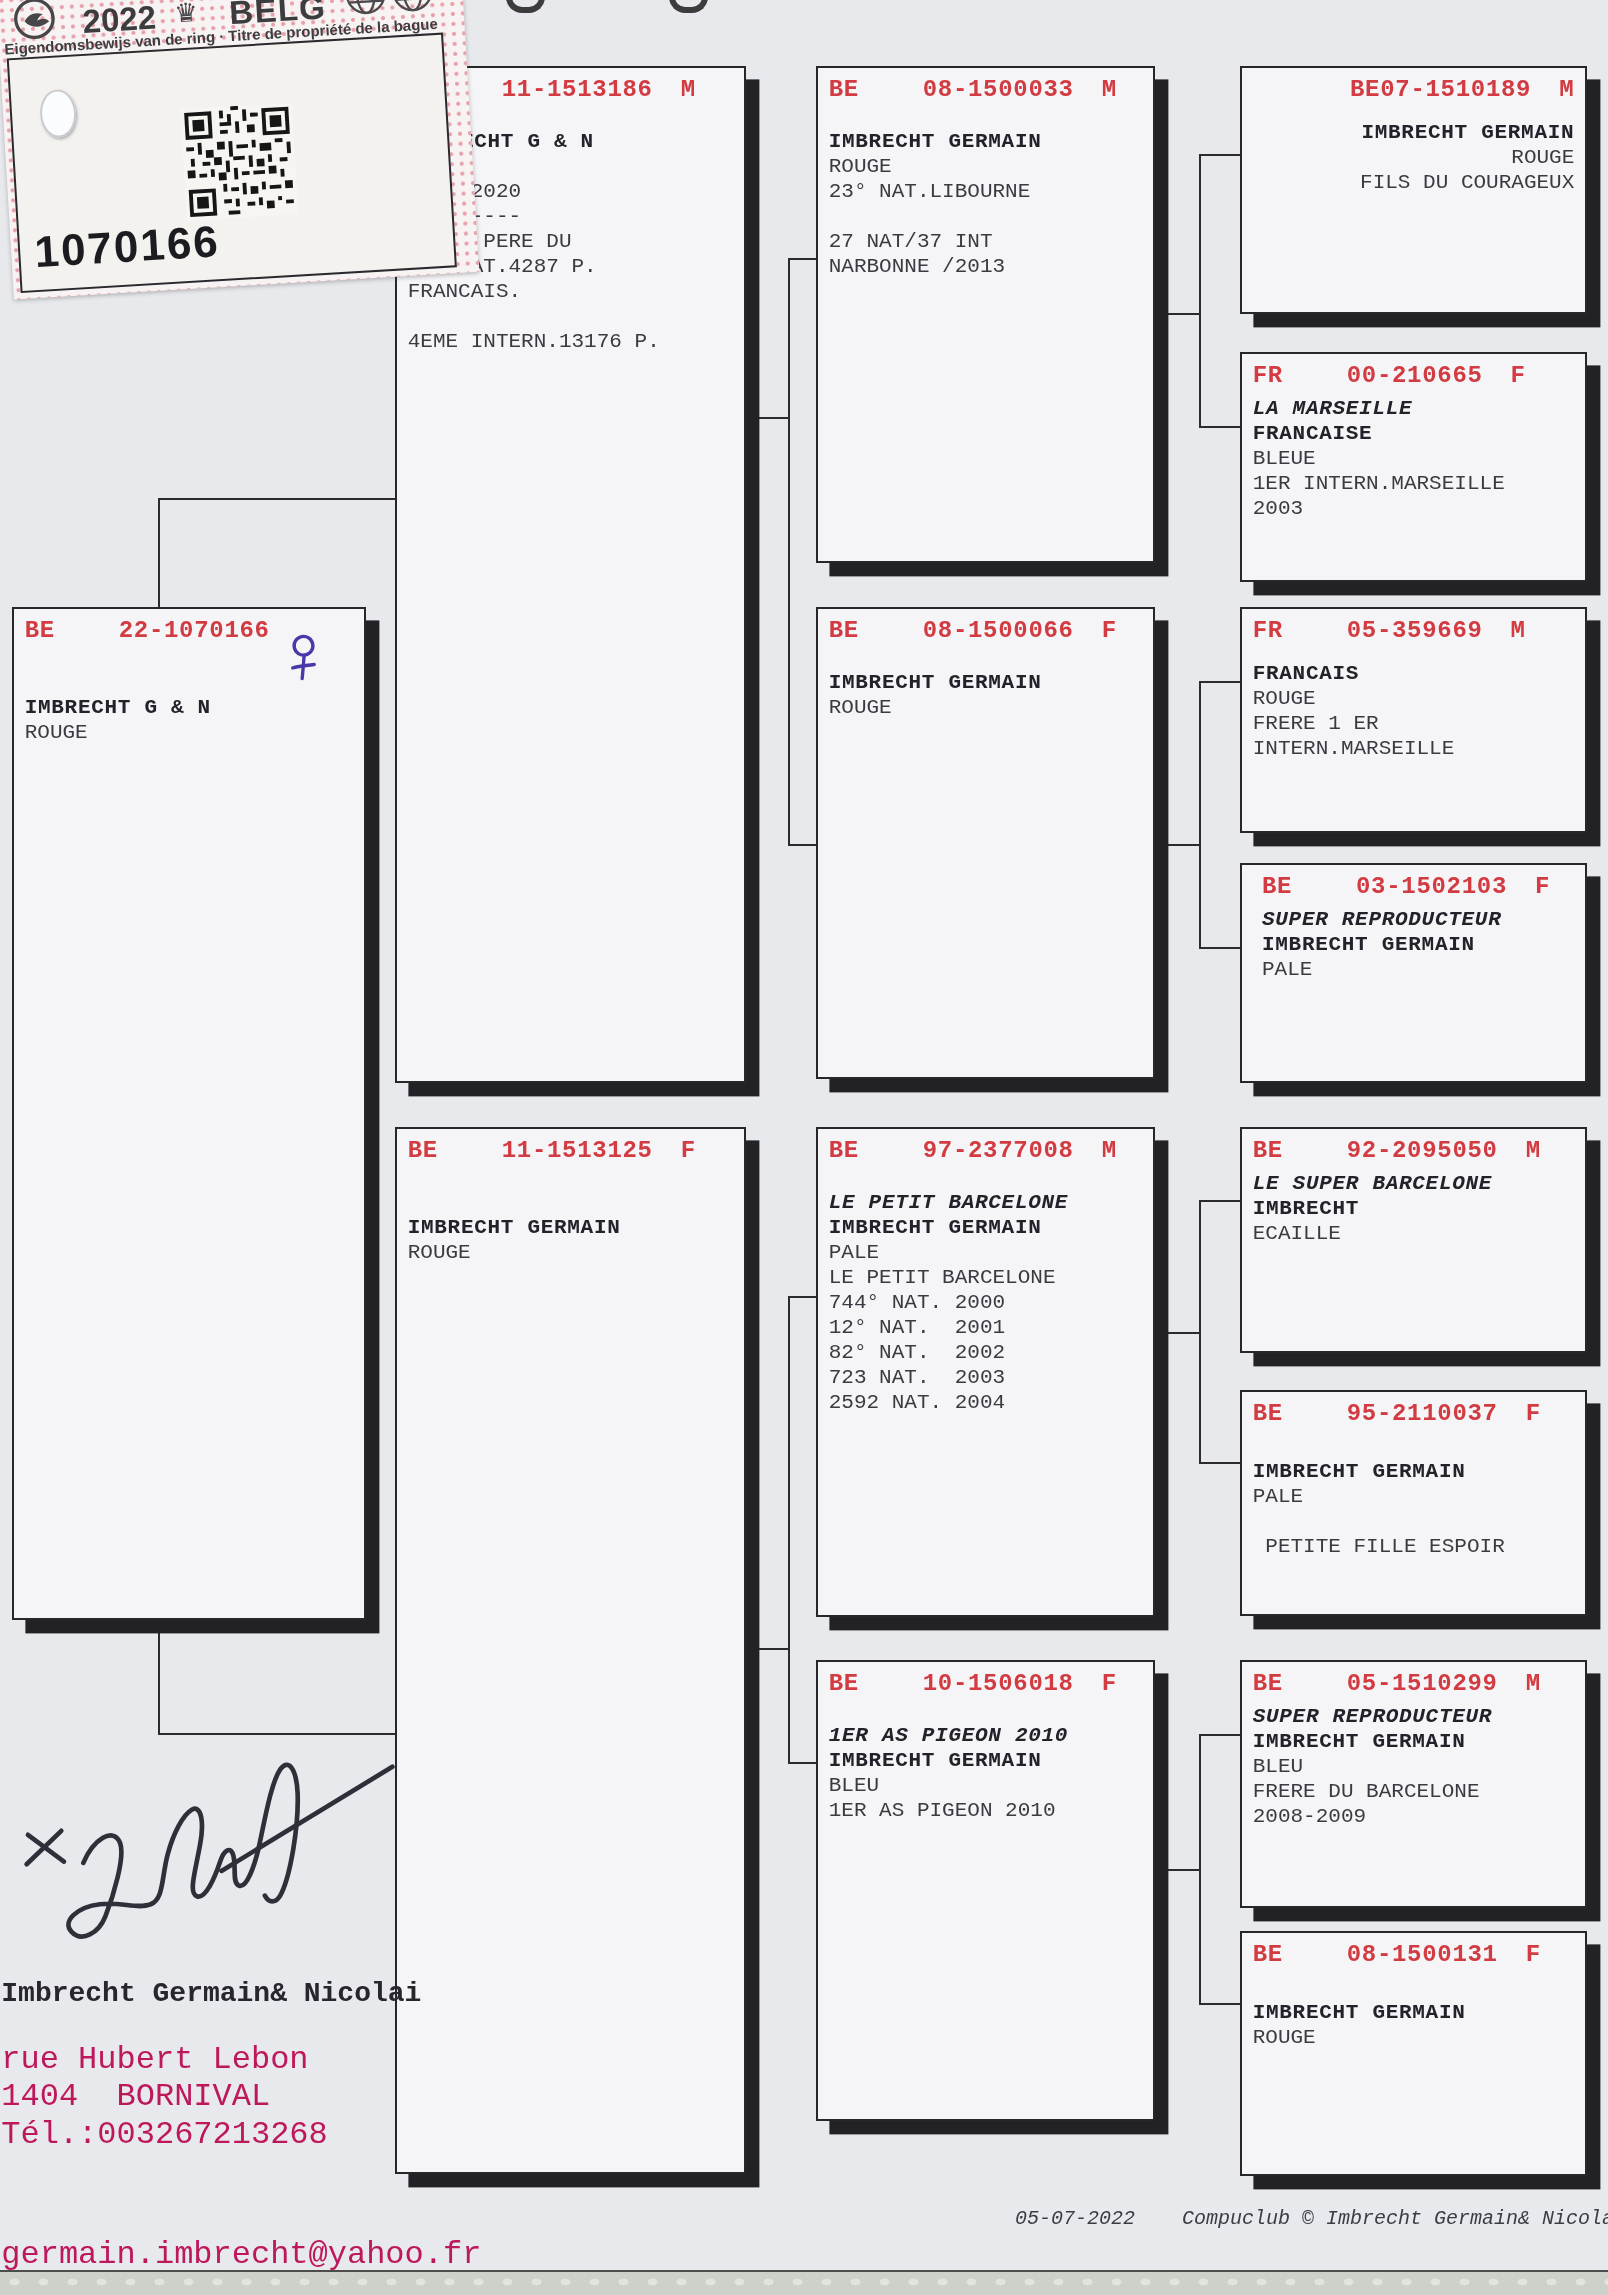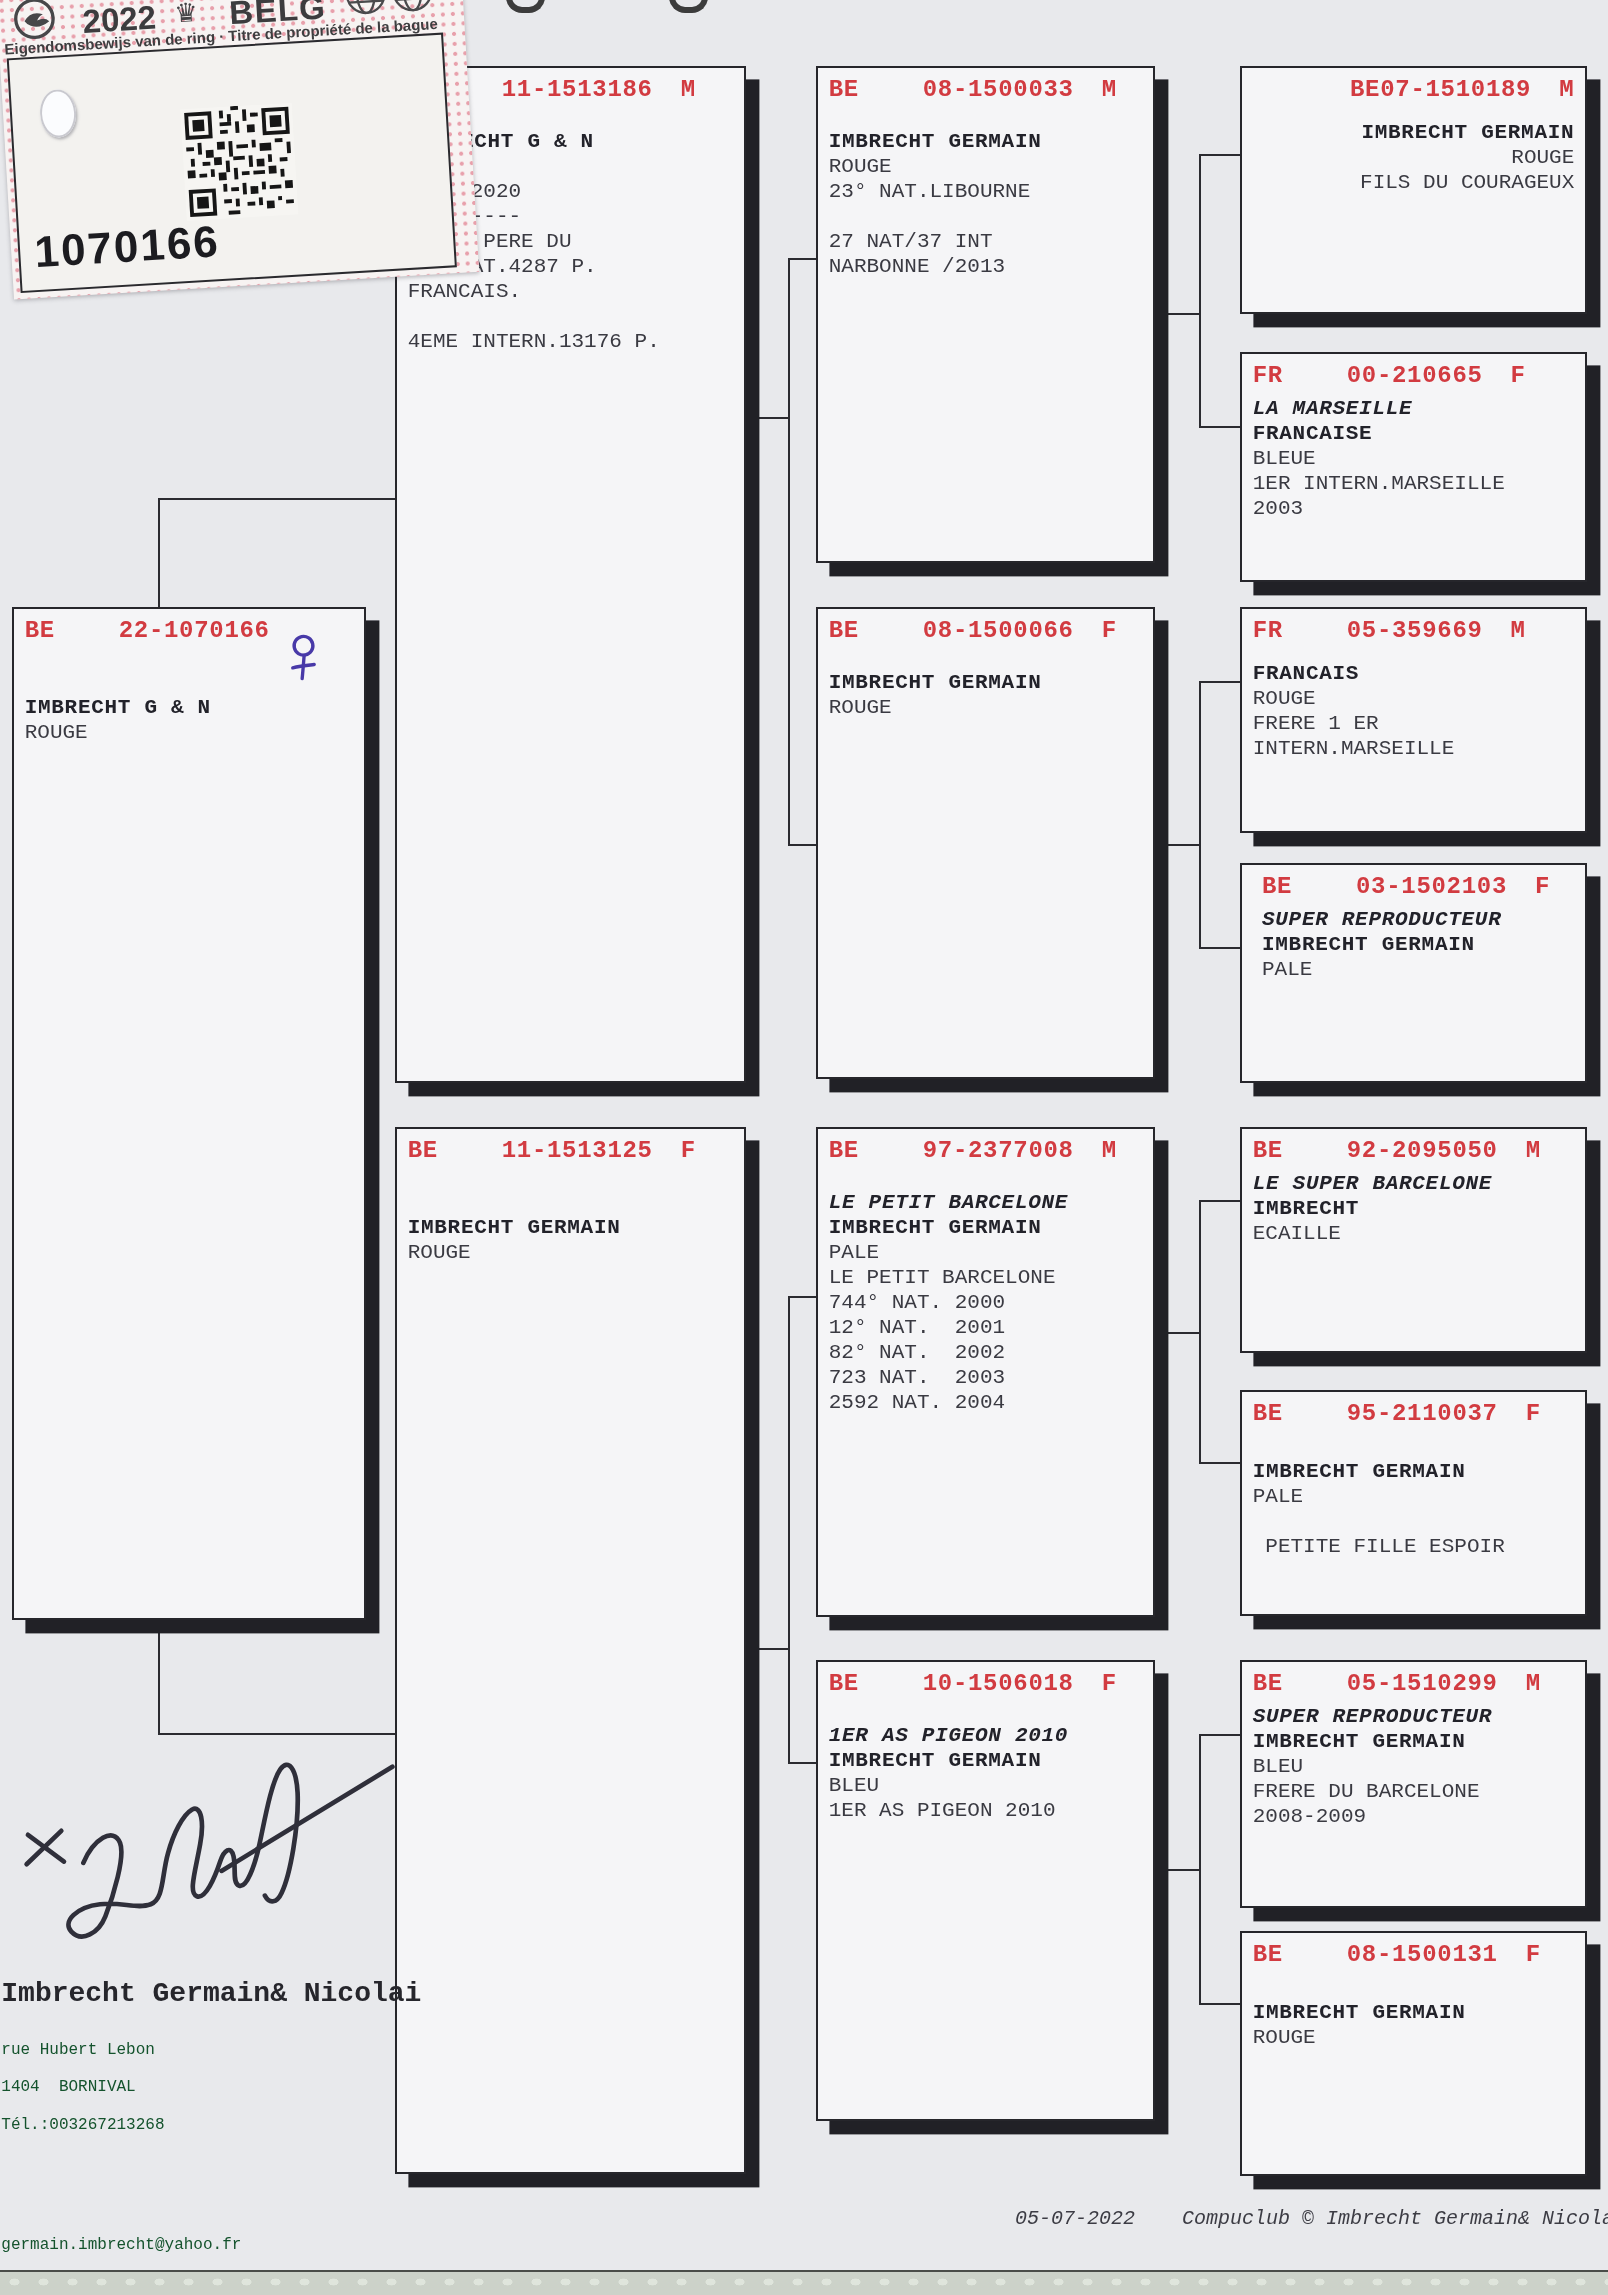--- a/index.html
+++ b/index.html
@@ -37,21 +37,21 @@
   #stk-card{position:absolute;left:6.7px;top:63px;width:437px;height:235px;
             background:#f3f2ef;border:2px solid #2a2a2e;box-sizing:border-box;}
   #stk-hole{position:absolute;left:28px;top:32px;width:36px;height:48px;border-radius:50%;
             background:#fbfcfe;box-shadow:inset 0 0 0 2px #c9c9cf, 1.3px 2px 2.7px rgba(120,120,130,.5);}
   #stk-num{position:absolute;left:14.7px;top:168px;font-family:"Liberation Sans",sans-serif;
            font-weight:700;font-size:44px;color:#1c1c20;letter-spacing:2px;}
   #stk-qr{position:absolute;left:168px;top:59px;}
   .glyph-frag{position:absolute;top:-4px;width:27px;height:11.4px;border:6px solid #3c3c3c;
            border-top:none;border-radius:0 0 16px 16px;}
   
-  .owner-line{position:absolute;left:1.3px;font-size:16px;white-space:pre;color:#14532d;}
+  .owner-line{position:absolute;left:1.3px;font-size:32px;white-space:pre;color:#be185d;}
   .owner-name{font-size:28px;font-weight:700;color:#26262c;}
   #footer{position:absolute;left:1015px;top:2207px;font-size:20px;font-style:italic;
           color:#3c3c44;white-space:pre;}
   #bottom-strip{position:absolute;left:0;top:2270px;width:100%;height:25px;
           background-color:#ccd2c9;border-top:2px solid #4a4d49;
           background-image:radial-gradient(#dfe5dc 4.7px,rgba(0,0,0,0) 5.3px);background-size:29px 20px;}
   svg{display:block;}
 </style>
 </head>
 <body>

